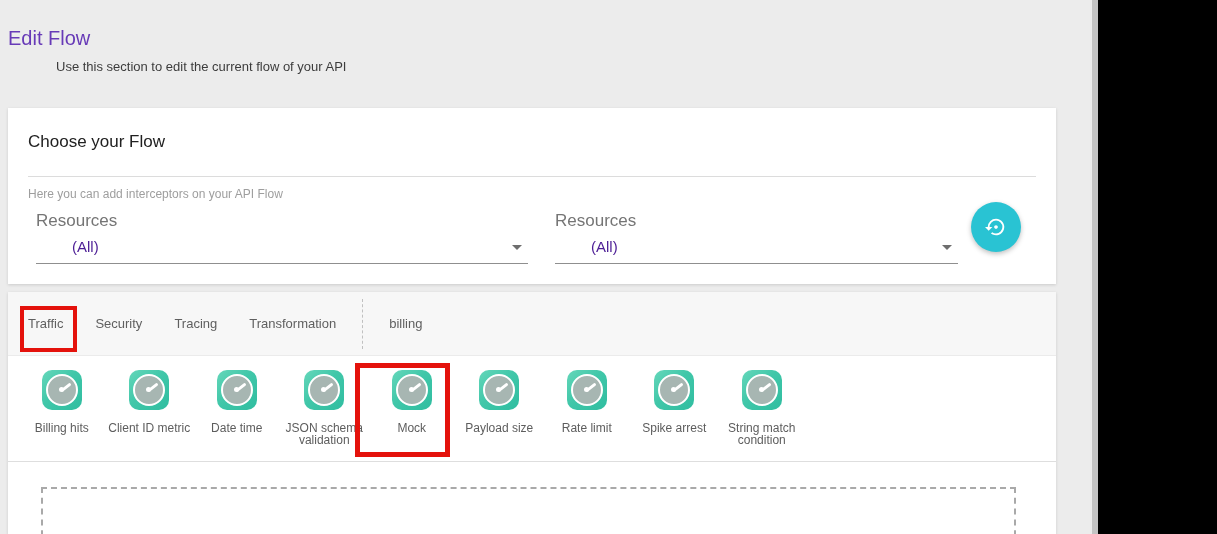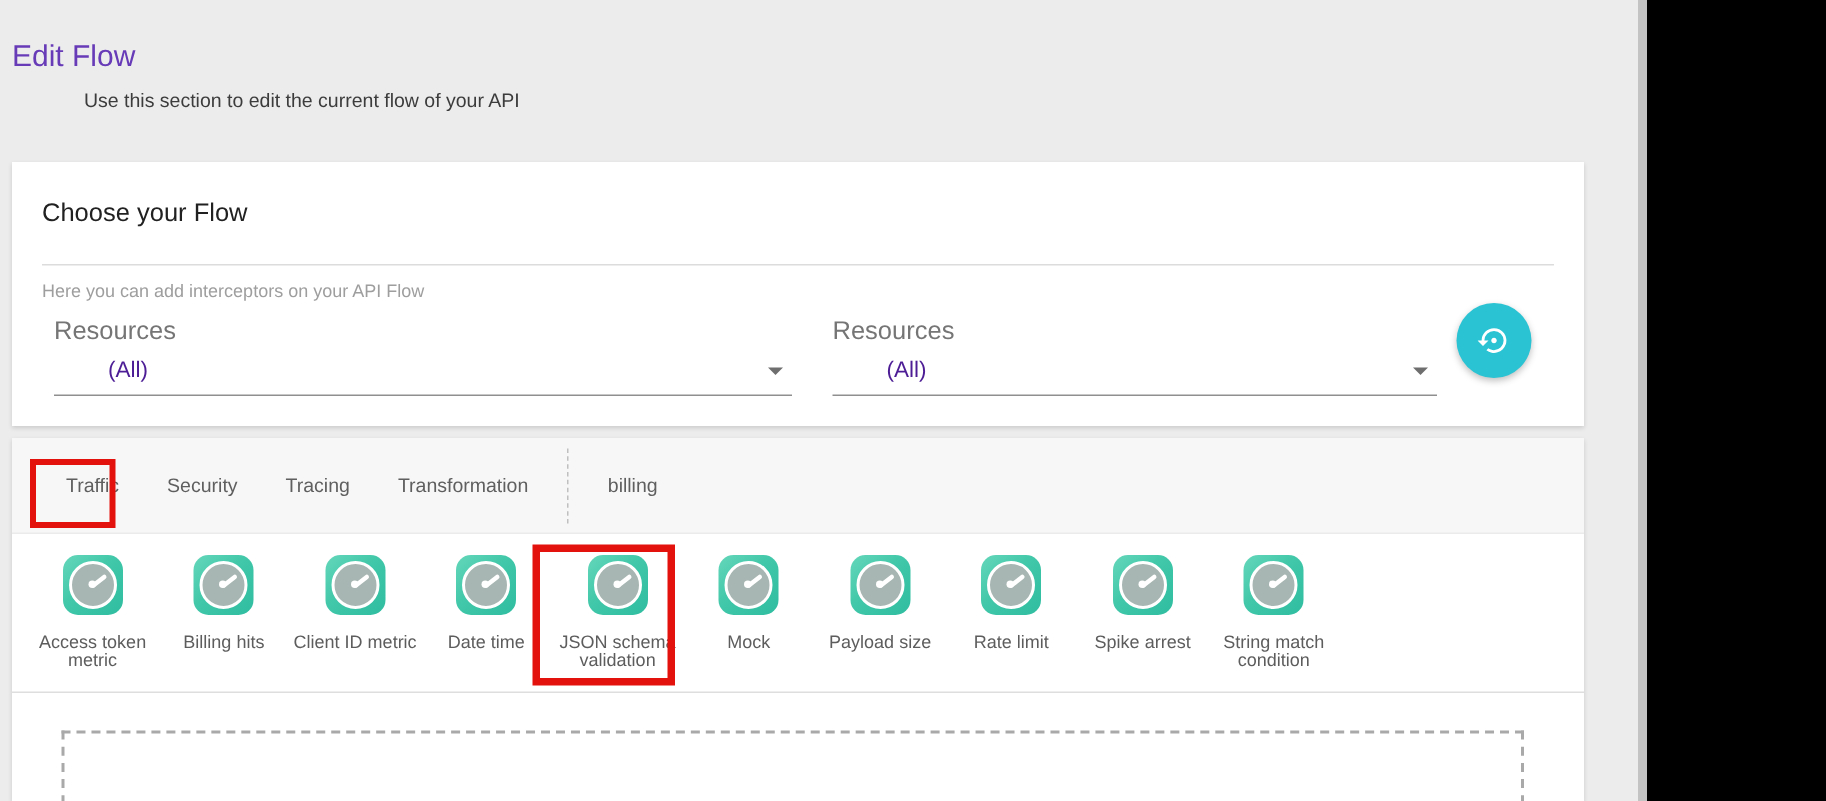--- a/index.html
+++ b/index.html
@@ -34,21 +34,21 @@
                    border-left:5px solid transparent; border-right:5px solid transparent;
                    border-top:5px solid #6e6e6e; }
   .fab { position:absolute; left:935px; top:-1px; width:50px; height:50px; border:none;
          border-radius:50%; background:#29c3d3; cursor:pointer;
          box-shadow:0 2px 5px rgba(0,0,0,.25);
          display:flex; align-items:center; justify-content:center; }
   .fab svg { width:22px; height:22px; fill:#fff; }
 
   
   .tabbar { height:64px; background:#f7f7f7; border-bottom:1px solid #ebebeb;
-            display:flex; align-items:center; padding-left:20px;text-align:center; }
+            display:flex; align-items:center; padding-left:4px;text-align:center; }
   .tab { padding:0 16px; font-size:13px; color:#5f5f5f; line-height:64px;
          cursor:pointer; white-space:nowrap; }
   .tab-divider { width:0; height:50px; border-left:1px dashed #c0c0c0; margin:0 10px; }
 
   
   .policy-row { position:relative; height:106px; border-bottom:1px solid #dedede;
                 display:flex; padding-left:10px; background:#fff; }
   .policy { width:87.5px; display:flex; flex-direction:column; align-items:center;
             padding-top:14px; cursor:pointer; }
   .gauge { position:relative; width:40px; height:40px; border-radius:10px;
@@ -131,28 +131,20 @@
       <div class="tab">billing</div>
     </div>
 
     <div class="policy-row">
       <div class="policy">
         <div class="gauge">
             <div class="dial"></div>
             <div class="needle"></div>
             <div class="hub"></div>
           </div>
-        <div class="plabel">Access token metric</div>
-      </div>
-      <div class="policy">
-        <div class="gauge">
-            <div class="dial"></div>
-            <div class="needle"></div>
-            <div class="hub"></div>
-          </div>
         <div class="plabel">Billing hits</div>
       </div>
       <div class="policy">
         <div class="gauge">
             <div class="dial"></div>
             <div class="needle"></div>
             <div class="hub"></div>
           </div>
         <div class="plabel">Client ID metric</div>
       </div>

